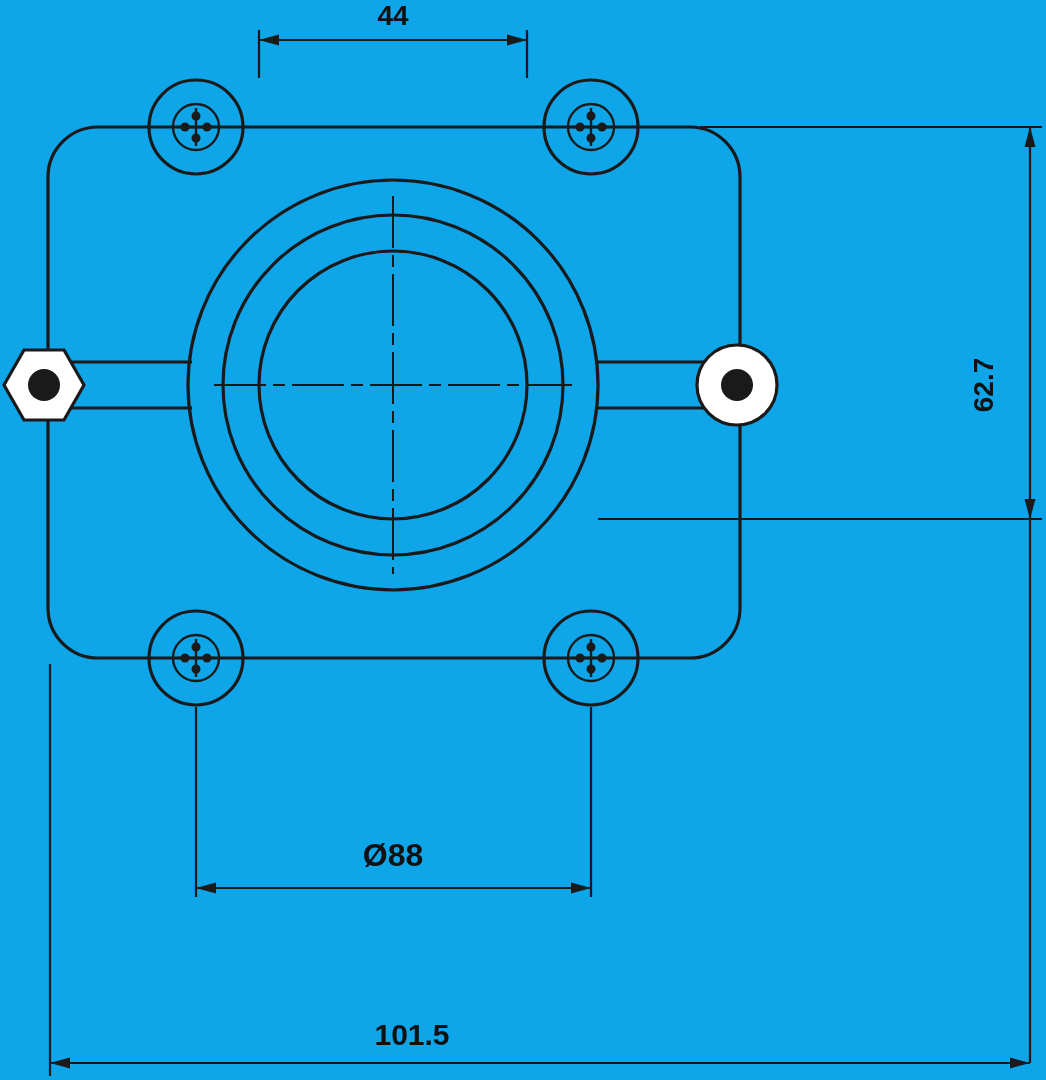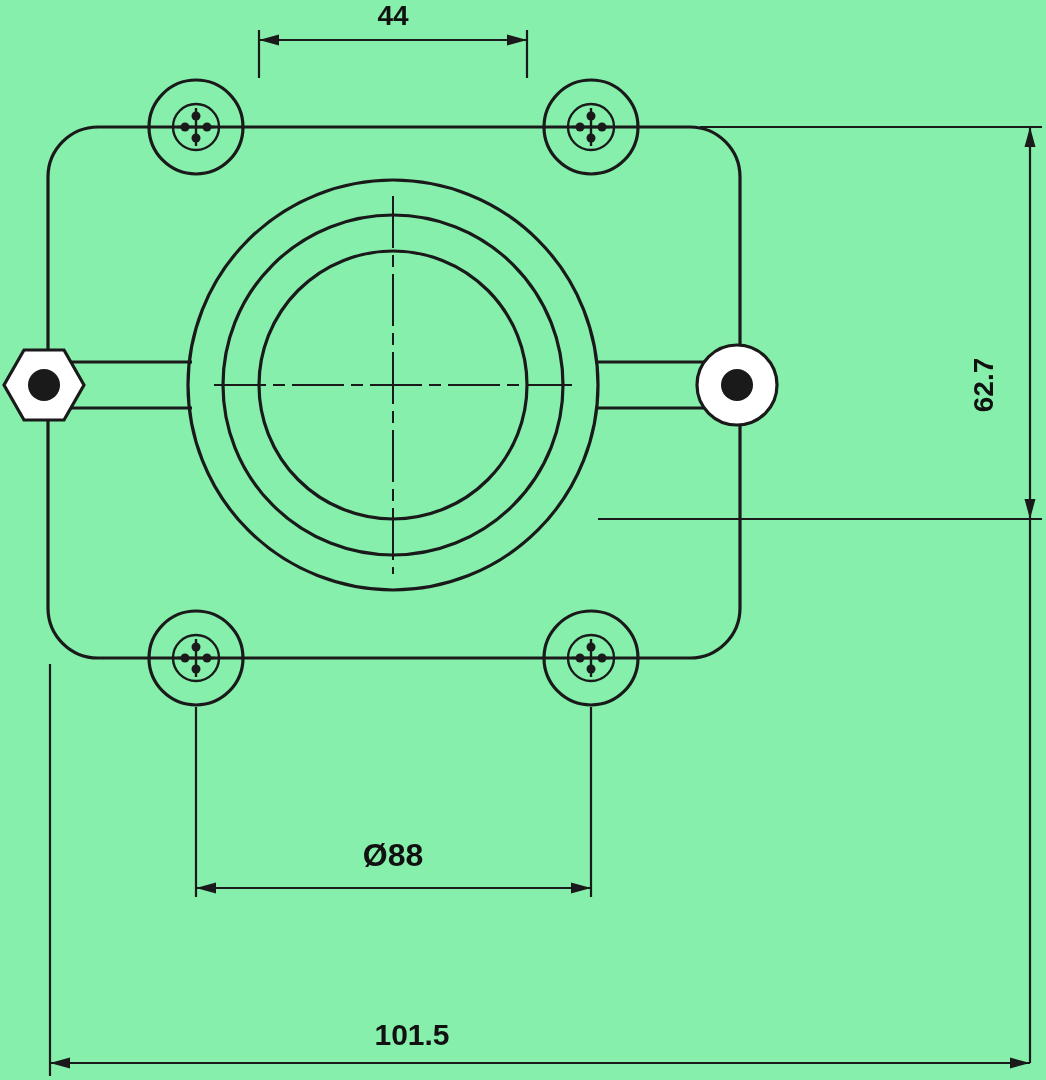--- a/index.html
+++ b/index.html
@@ -7,21 +7,21 @@
     padding: 0;
     background: #ffffff;
     width: 1046px;
     height: 1080px;
     overflow: hidden;
     font-family: "Liberation Sans", sans-serif;
   }
   .drawing-wrap {
     width: 1046px;
     height: 1080px;
-    background: #86efac;
+    background: #0ea5e9;
   }
   svg {
     display: block;
   }
   .outline {
     fill: none;
     stroke: #1a1a1a;
     stroke-width: 3.2;
   }
   .outline-thin {

